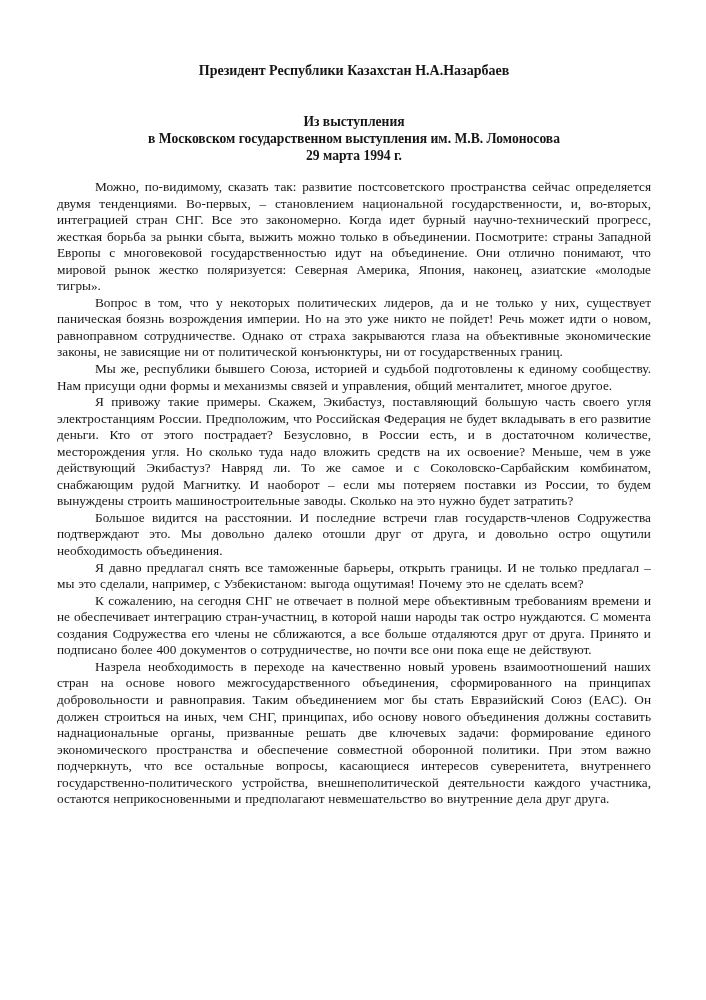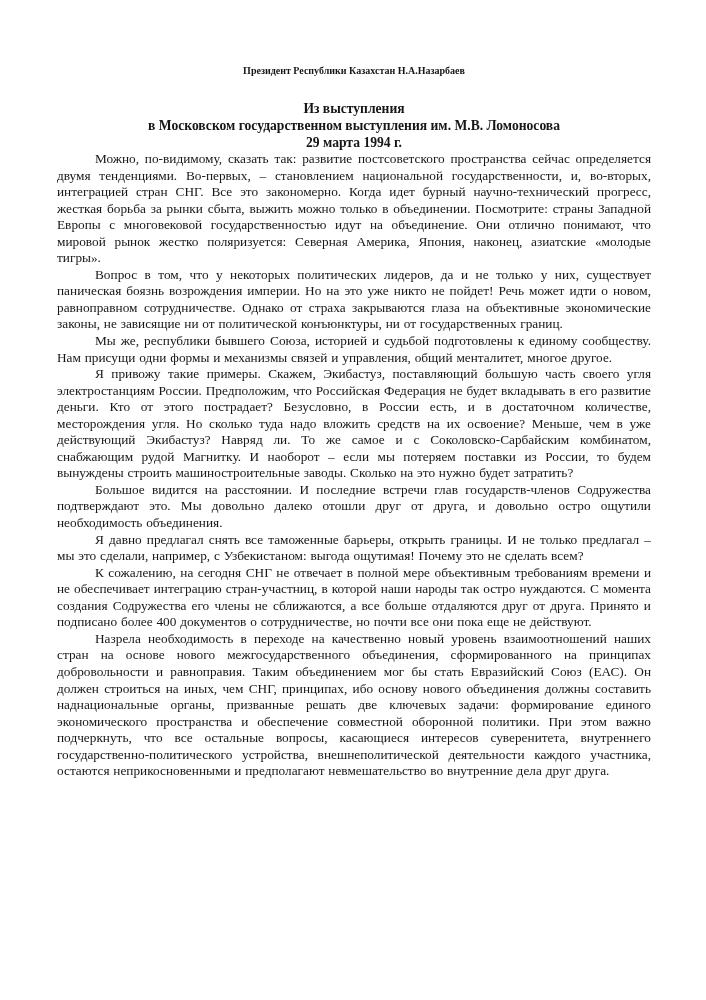--- a/index.html
+++ b/index.html
@@ -15,32 +15,32 @@
     background: #ffffff;
     box-sizing: border-box;
     padding: 62px 55px 0 57px;
     font-family: "Liberation Serif", "DejaVu Serif", serif;
     color: #161616;
     overflow: hidden;
   }
   .title-block {
     text-align: center;
     font-weight: bold;
-    font-size: 10px;
+    font-size: 14px;
     line-height: 17px;
   }
   .subtitle-block {
     text-align: center;
     font-weight: bold;
     font-size: 13.6px;
     line-height: 17px;
-    margin-top: 21px;
+    margin-top: 34px;
   }
   .body-text {
-    margin-top: 0;
+    margin-top: 15px;
     font-size: 13.3px;
     line-height: 16.55px;
     text-align: justify;
     text-justify: inter-word;
   }
   .body-text p {
     margin: 0;
     padding: 0;
     text-indent: 38px;
     word-spacing: 0.5px;

